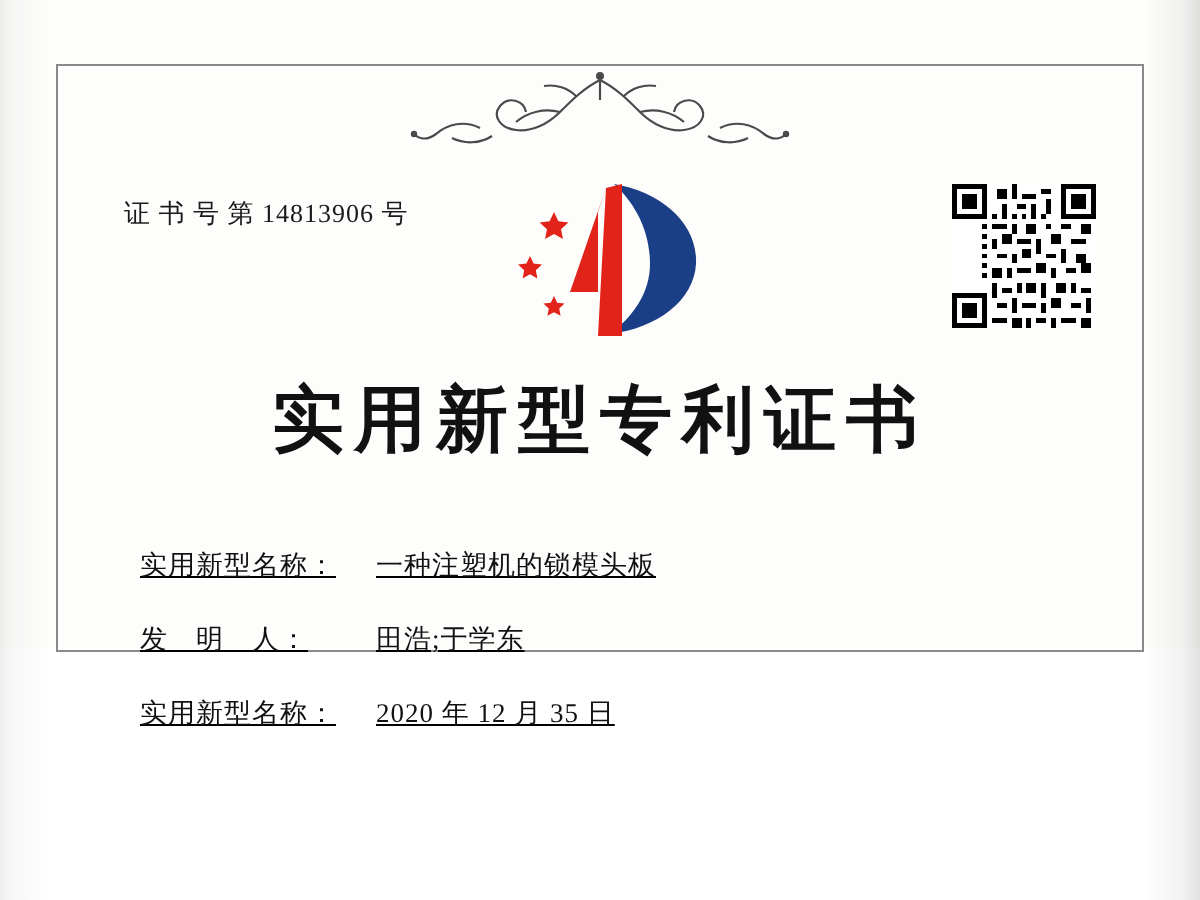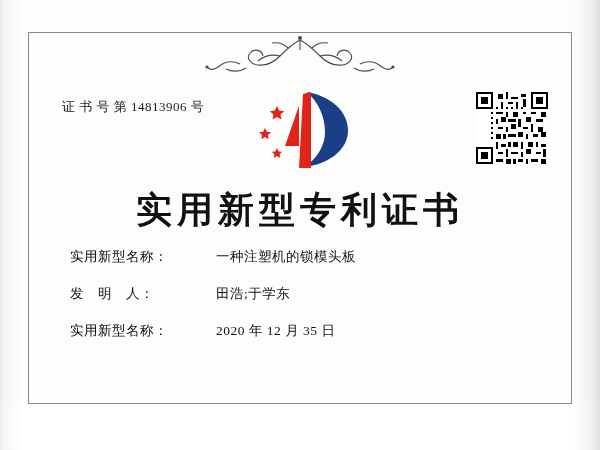--- a/index.html
+++ b/index.html
@@ -9,21 +9,21 @@
   }
   body {
     width: 600px;
     height: 450px;
     font-family: "Liberation Serif", serif;
     overflow: hidden;
   }
   #certificate {
     position: relative;
     width: 600px;
-    height: 402px;
+    height: 324px;
     background: #fdfdfc;
   }
   
   .page-border {
     position: absolute;
     left: 28px;
     top: 32px;
     right: 28px;
     bottom: -2px;
     border: 1px solid #8a8a8a;
@@ -75,43 +75,43 @@
     font-size: 36px;
     font-weight: bold;
     letter-spacing: 5px;
     color: #111;
     font-family: Liberation Serif, serif;
   }
   
   .fields {
     position: absolute;
     left: 70px;
-    top: 248px;
+    top: 274px;
     right: 60px;
+    text-decoration: underline;
   }
   .field-row {
     display: flex;
     align-items: baseline;
     margin-bottom: 19px;
     font-size: 13.5px;
     color: #111;
   }
   .field-label {
     width: 118px;
     flex: 0 0 118px;
     white-space: nowrap;
     letter-spacing: 0.5px;
   }
   .field-label.spaced {
     letter-spacing: 0;
   }
   .field-value {
     white-space: nowrap;
     letter-spacing: 0.5px;
-    margin-left: 28px;
   }
   
   .edge-shade {
     position: absolute;
     right: 0;
     top: 0;
     width: 28px;
     height: 450px;
     background: linear-gradient(to right, rgba(255,255,255,0) 0%, rgba(0,0,0,0.05) 70%, rgba(0,0,0,0.12) 100%);
     pointer-events: none;

